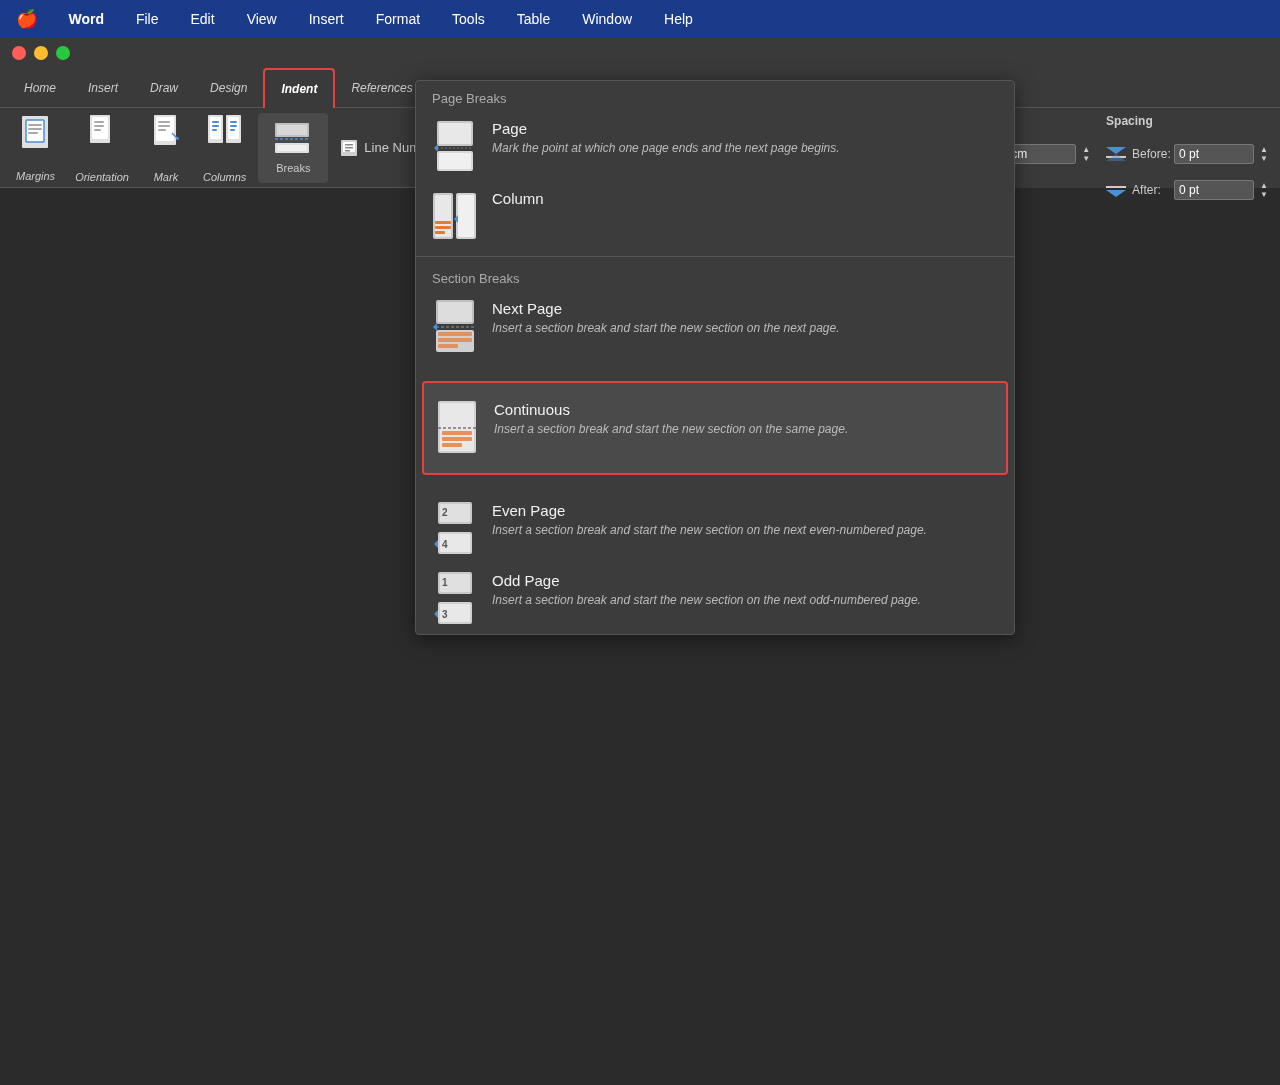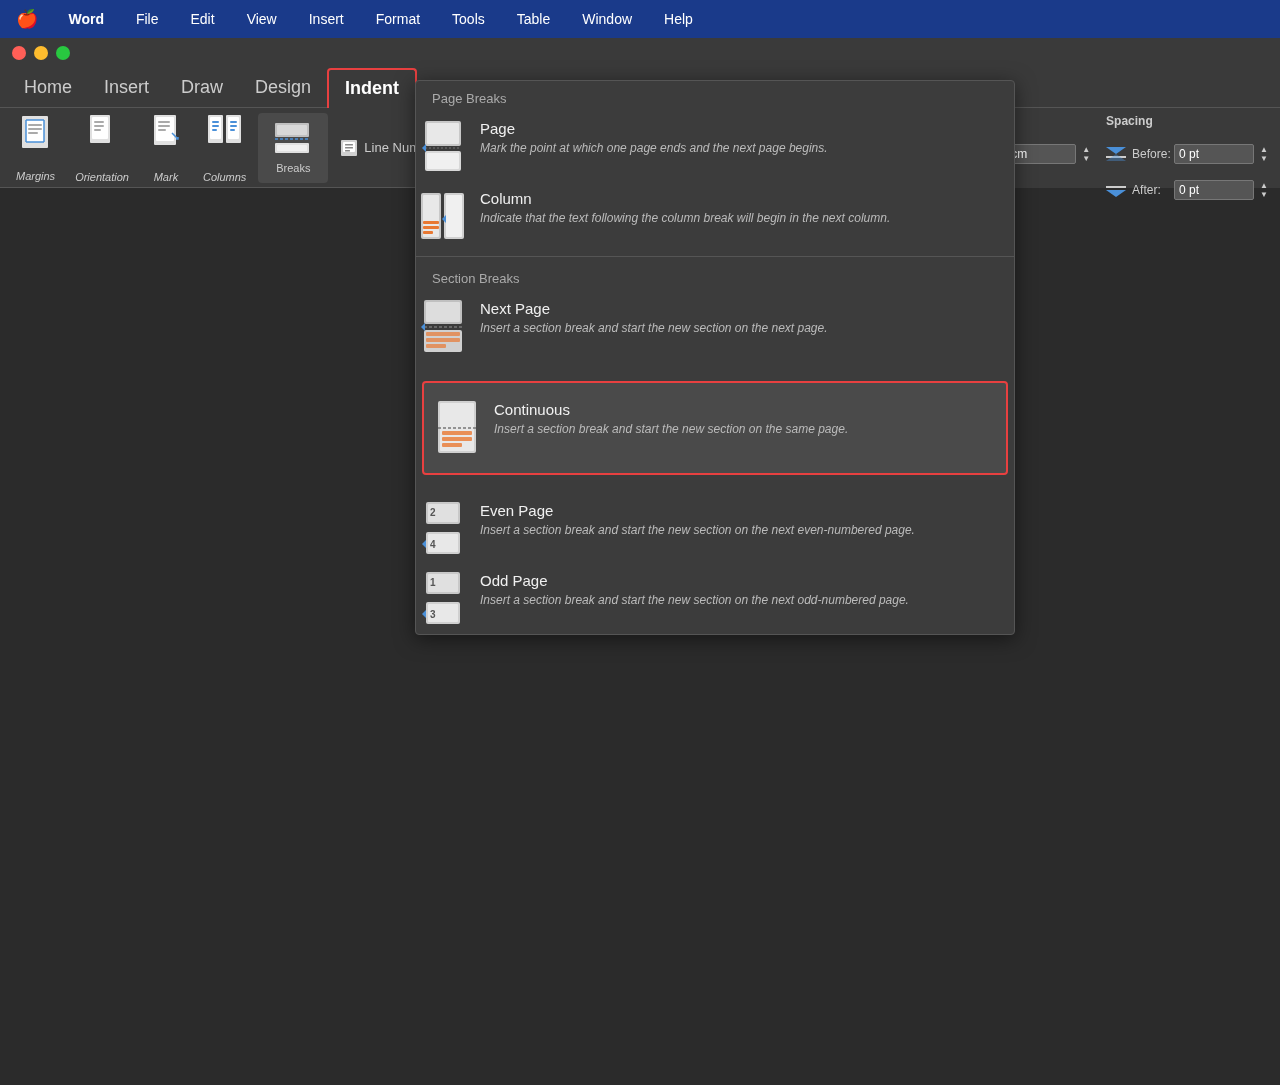--- a/index.html
+++ b/index.html
@@ -59,27 +59,28 @@
     .ribbon-tabs {
       background: #3a3a3a;
       height: 40px;
       display: flex;
       align-items: center;
       padding: 0 8px;
       border-bottom: 1px solid #555;
     }
     .ribbon-tab {
       color: #ccc;
-      font-size: 18px;
+      font-size: 12px;
       padding: 8px 16px;
       cursor: pointer;
       border-radius: 4px 4px 0 0;
       height: 40px;
       display: flex;
       align-items: center;
+      font-style: italic;
     }
     .ribbon-tab.active {
       color: white;
       font-weight: 700;
       border: 2px solid #e84040;
       border-bottom: none;
       background: #3a3a3a;
     }
 
     
@@ -127,21 +128,21 @@
     .dropdown-section-label {
       color: #aaa;
       font-size: 13px;
       padding: 10px 16px 6px 16px;
       display: block;
     }
 
     .dropdown-item {
       display: flex;
       align-items: flex-start;
-      padding: 8px 4px;
+      padding: 8px 16px;
       cursor: pointer;
       gap: 14px;
       position: relative;
     }
     .dropdown-item.highlighted {
       background: #4a4a4a;
       border: 2px solid #e84040;
       border-radius: 4px;
       margin: 19px 6px;
       padding: 18px 10px;
@@ -438,21 +439,20 @@
         <rect x="3" y="30" width="16" height="3" fill="#e87832" rx="1"></rect>
         <rect x="3" y="35" width="16" height="3" fill="#e87832" rx="1"></rect>
         <rect x="3" y="40" width="10" height="3" fill="#e87832" rx="1"></rect>
         <rect x="24" y="2" width="20" height="46" fill="#d0d0d0" rx="2"></rect>
         <rect x="26" y="4" width="16" height="42" fill="#f0f0f0" rx="1"></rect>
         <polygon points="22,28 26,24 26,32" fill="#4a90d9"></polygon>
       </svg>
     </div>
     <div class="item-text">
       <h3>Column</h3>
-      <p>Indicate that the text following the column break will begin in the next column.</p>
     </div>
   </div>
 
   <div class="section-divider"></div>
 
   <span class="dropdown-section-label">Section Breaks</span>
 
   <div class="dropdown-item">
     <div class="item-icon">
       <svg width="46" height="54" viewBox="0 0 46 54">

